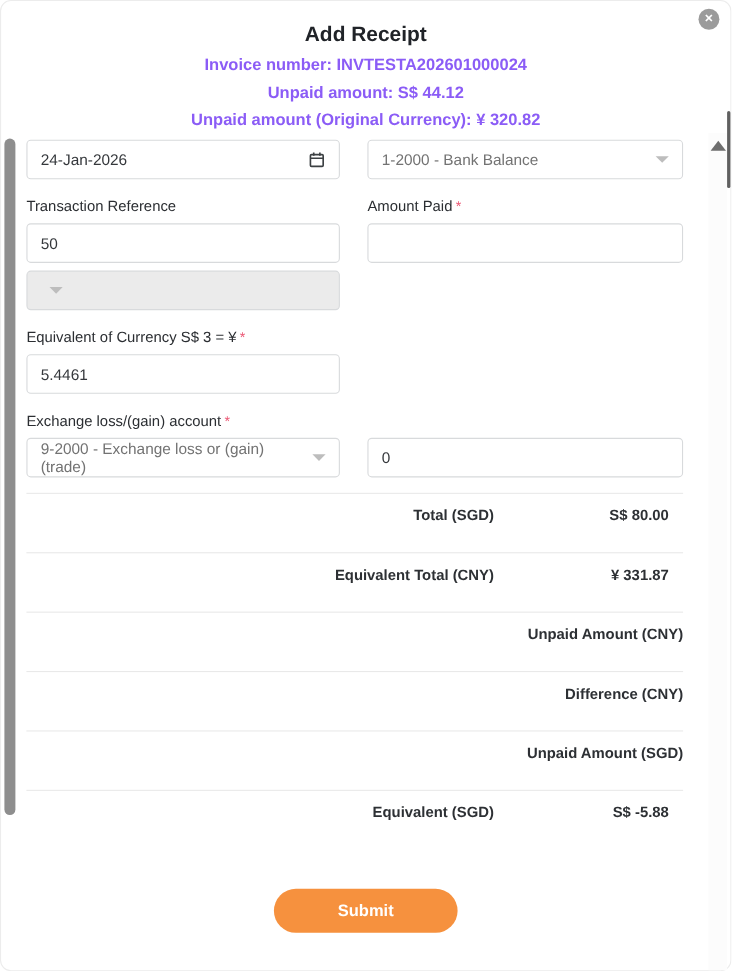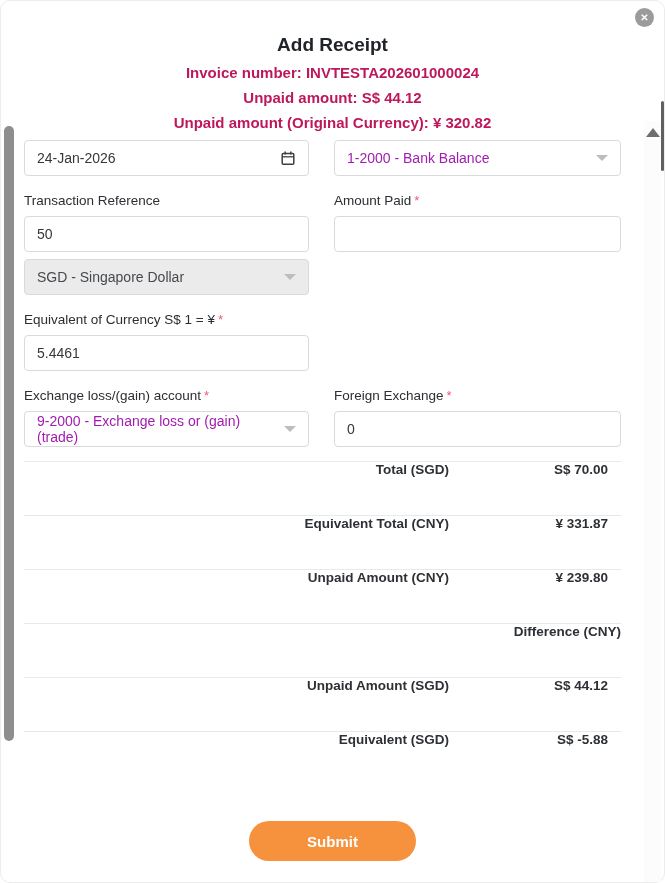--- a/index.html
+++ b/index.html
@@ -5,60 +5,60 @@
   html,body{margin:0;padding:0;background:#ffffff;}
   body{
     width:665px;height:883px;position:relative;overflow:hidden;
     font-family:"Liberation Sans", sans-serif;color:#26292d;
   }
   .modal{
     position:absolute;inset:0;background:#fff;
     border:1px solid #ececec;border-radius:10px;box-sizing:border-box;
   }
   
-  .hdr{padding-top:33px;text-align:center;}
+  .hdr{padding-top:20px;text-align:center;}
   .title{font-size:19px;font-weight:700;color:#202328;line-height:22px;}
-  .subline{font-size:15px;font-weight:700;color:#be185d;margin-top:9px;line-height:16px;}
+  .subline{font-size:15px;font-weight:700;color:#8b5cf6;margin-top:9px;line-height:16px;}
   .close-btn{
     position:absolute;top:7px;right:10px;width:19px;height:19px;border-radius:50%;
     background:#9b9b9b;color:#fff;font-size:10px;font-weight:700;
     display:flex;align-items:center;justify-content:center;cursor:pointer;line-height:1;
   }
   
   .form{margin:9px 0 0 23px;width:597px;}
   .grid2{display:grid;grid-template-columns:285px 287px;column-gap:25px;}
   .field-label{font-size:13.5px;color:#2b2e32;margin-top:17px;line-height:16px;}
   .req{color:#ec5b77;margin-left:3px;font-size:13px;}
   .tbox{
     box-sizing:border-box;height:36px;width:100%;border:1px solid #d8dadc;border-radius:4px;
     background:#fff;font-family:"Liberation Sans",sans-serif;font-size:14px;color:#35383c;
     padding:0 12px;outline:none;margin-top:7px;
   }
   .row1 .tbox{margin-top:0;}
   .selbox{
     box-sizing:border-box;height:36px;border:1px solid #d8dadc;border-radius:4px;background:#fff;
-    display:flex;align-items:center;padding:0 12px;font-size:14px;color:#a21caf;
+    display:flex;align-items:center;padding:0 12px;font-size:14px;color:#737373;
     justify-content:space-between;cursor:pointer;margin-top:7px;
   }
   .row1 .selbox{margin-top:0;}
   .selbox.disabled{background:#ebebeb;cursor:default;color:#46494d;}
   .chevron{
     width:0;height:0;border-left:6px solid transparent;border-right:6px solid transparent;
     border-top:6px solid #bdbdbd;flex:0 0 auto;margin-left:8px;
   }
   .datebox{display:flex;align-items:center;justify-content:space-between;}
   .datebox input{
     border:none;outline:none;padding:0;margin:0;font-family:"Liberation Sans",sans-serif;
     font-size:14px;color:#35383c;flex:1 1 auto;background:transparent;
   }
   .cal-icon{flex:0 0 auto;display:block;}
   
   .summary{margin:14px 0 0 23px;width:597px;}
   .srow{
-    box-sizing:border-box;height:54px;border-top:1px solid #e9e9e9;padding-top:0;
+    box-sizing:border-box;height:54px;border-top:1px solid #e9e9e9;padding-top:12px;
     display:flex;align-items:flex-start;font-size:13.5px;font-weight:700;color:#2d3034;
   }
   .srow .lbl{margin-left:auto;text-align:right;}
   .srow .val{width:172px;text-align:right;padding-right:13px;box-sizing:border-box;flex:0 0 auto;}
   
   .footer{display:flex;justify-content:center;margin-top:36px;}
   .submit{
     width:167px;height:40px;border:none;border-radius:20px;background:#f6913e;color:#fff;
     font-family:"Liberation Sans",sans-serif;font-size:15px;font-weight:700;cursor:pointer;
   }
@@ -119,73 +119,67 @@
       </div>
     </div>
 
     <div class="grid2">
       <input class="tbox" type="text" value="50" style="">
       <input class="tbox" type="text" value="" style="">
     </div>
 
     <div class="grid2">
       <div class="selbox disabled">
-        <span>SGD - Singapore Dollar</span>
         <span class="chevron"></span>
       </div>
       <div></div>
     </div>
 
     <div class="grid2">
       <div class="field-label">
-        <span>Equivalent of Currency S$ 1 = ¥</span><span class="req">*</span>
+        <span>Equivalent of Currency S$ 3 = ¥</span><span class="req">*</span>
       </div>
       <div></div>
     </div>
     <div class="grid2">
       <input class="tbox" type="text" value="5.4461" style="">
       <div></div>
     </div>
 
     <div class="grid2">
       <div class="field-label">
         <span>Exchange loss/(gain) account</span><span class="req">*</span>
-      </div>
-      <div class="field-label">
-        <span>Foreign Exchange</span><span class="req">*</span>
       </div>
     </div>
     <div class="grid2">
       <div class="selbox">
         <span>9-2000 - Exchange loss or (gain) (trade)</span>
         <span class="chevron"></span>
       </div>
       <input class="tbox" type="text" value="0" style="">
     </div>
   </div>
 
   <div class="summary">
     <div class="srow">
       <span class="lbl">Total (SGD)</span>
-      <span class="val">S$ 70.00</span>
+      <span class="val">S$ 80.00</span>
     </div>
     <div class="srow">
       <span class="lbl">Equivalent Total (CNY)</span>
       <span class="val">¥ 331.87</span>
     </div>
     <div class="srow">
       <span class="lbl">Unpaid Amount (CNY)</span>
-      <span class="val">¥ 239.80</span>
     </div>
     <div class="srow">
       <span class="lbl">Difference (CNY)</span>
     </div>
     <div class="srow">
       <span class="lbl">Unpaid Amount (SGD)</span>
-      <span class="val">S$ 44.12</span>
     </div>
     <div class="srow">
       <span class="lbl">Equivalent (SGD)</span>
       <span class="val">S$ -5.88</span>
     </div>
   </div>
 
   <div class="footer">
     <button class="submit">Submit</button>
   </div>

